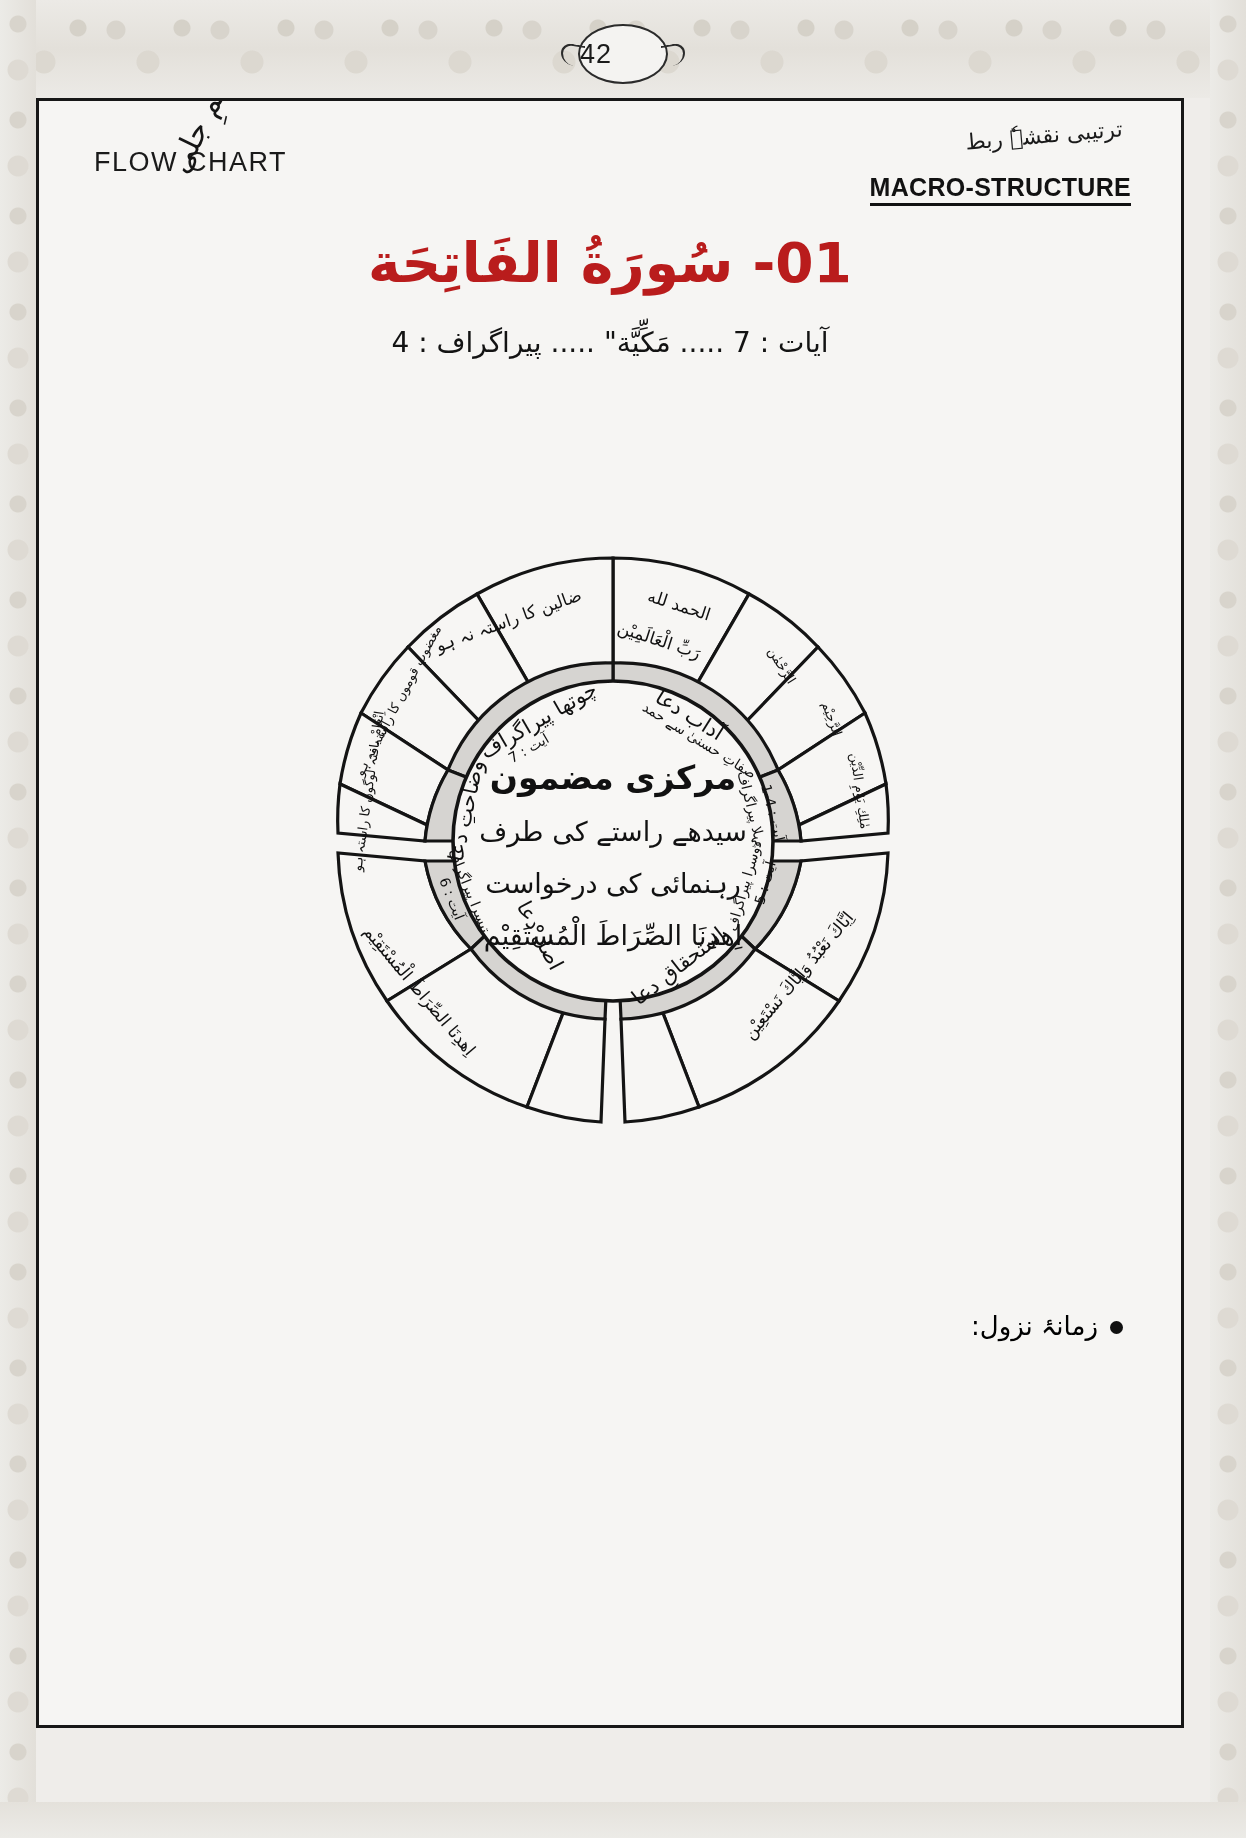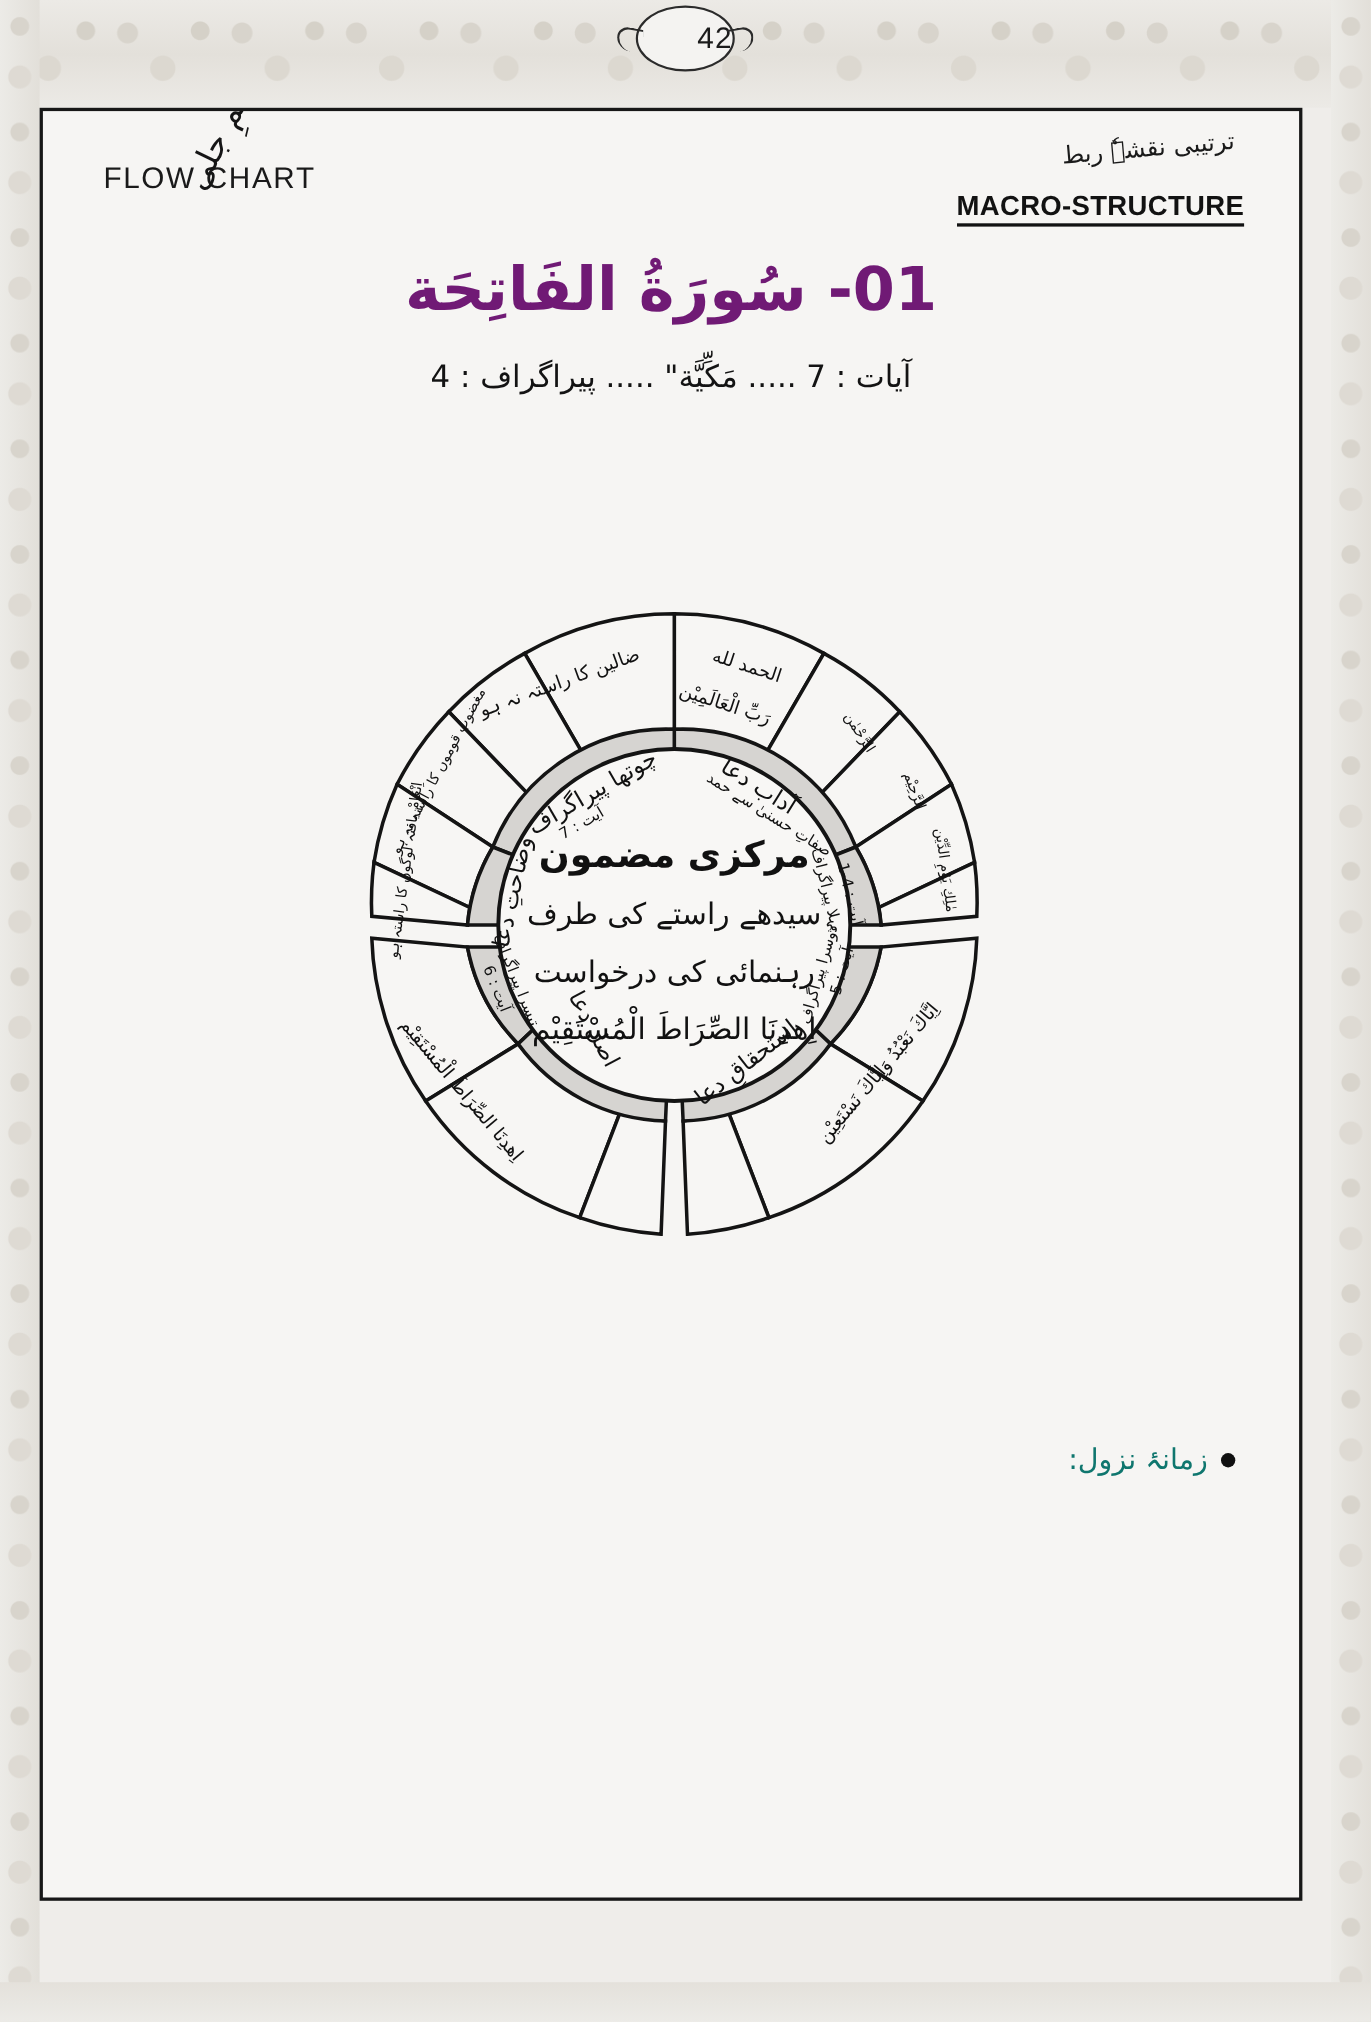--- a/index.html
+++ b/index.html
@@ -38,23 +38,23 @@
   #band-left{left:0;}
   #band-right{right:0;}
   #band-bottom{
     position:absolute;left:0;right:0;bottom:0;height:36px;
     background:linear-gradient(0deg,#ecebe7,#e4e1db);
   }
 
   
   #pagenum{
     position:absolute;left:50%;transform:translateX(-50%);
-    top:5px;width:86px;height:56px;border-radius:50%;
+    top:24px;width:86px;height:56px;border-radius:50%;
     border:2.5px solid #2b2b2b;background:#f4f3f1;
-    display:flex;align-items:center;justify-content:flex-end;
+    display:flex;align-items:center;justify-content:flex-start;
     font-size:27px;color:#1b1b1b;letter-spacing:1px;
   }
   #pagenum .wing{position:absolute;top:18px;width:22px;height:20px;}
   #pagenum .wl{left:-19px;border-left:2px solid #2b2b2b;border-top:2px solid #2b2b2b;
     border-radius:60% 0 0 60%;transform:skewY(10deg);}
   #pagenum .wr{right:-19px;border-right:2px solid #2b2b2b;border-top:2px solid #2b2b2b;
     border-radius:0 60% 60% 0;transform:skewY(-10deg);}
 
   
   #box{
@@ -86,21 +86,21 @@
     position:absolute;right:50px;top:72px;
     font-size:25px;font-weight:bold;color:#121212;
     border-bottom:3px solid #121212;padding-bottom:1px;letter-spacing:.3px;margin-left:40px;
   }
 
   
   #surah-title{
     position:absolute;left:0;right:0;top:130px;
     text-align:center;direction:rtl;
     font-family:"DejaVu Sans", sans-serif;
-    font-size:55px;font-weight:bold;color:#701a75;
+    font-size:55px;font-weight:bold;color:#b91c1c;
   }
   #surah-sub{
     position:absolute;left:0;right:0;top:225px;
     text-align:center;direction:rtl;
     font-family:"DejaVu Sans", sans-serif;
     font-size:28px;color:#131313;
   }
 
   
   #diagram{
@@ -121,21 +121,21 @@
   .lbl-core-3{font-size:27px;}
   .lbl-ring{font-size:17px;}
   .lbl-ring-sm{font-size:13px;}
   .lbl-mid{font-size:21px;}
   .lbl-mid-sm{font-size:14px;}
 
   
   #note-head{
     position:absolute;right:58px;top:1210px;
     direction:rtl;font-family:"DejaVu Sans", sans-serif;
-    font-size:26px;color:#0f766e;margin-left:24px;
+    font-size:26px;color:#000000;margin-left:24px;
   }
   #note-head .bullet{
     display:inline-block;width:13px;height:13px;border-radius:50%;
     background:#101010;margin-left:12px;vertical-align:middle;
   }
   #note-body{
     position:absolute;left:48px;right:50px;top:1262px;
     direction:rtl;text-align:justify;
     font-family:"DejaVu Sans", sans-serif;
     font-size:23px;line-height:1.95;color:#101010;

